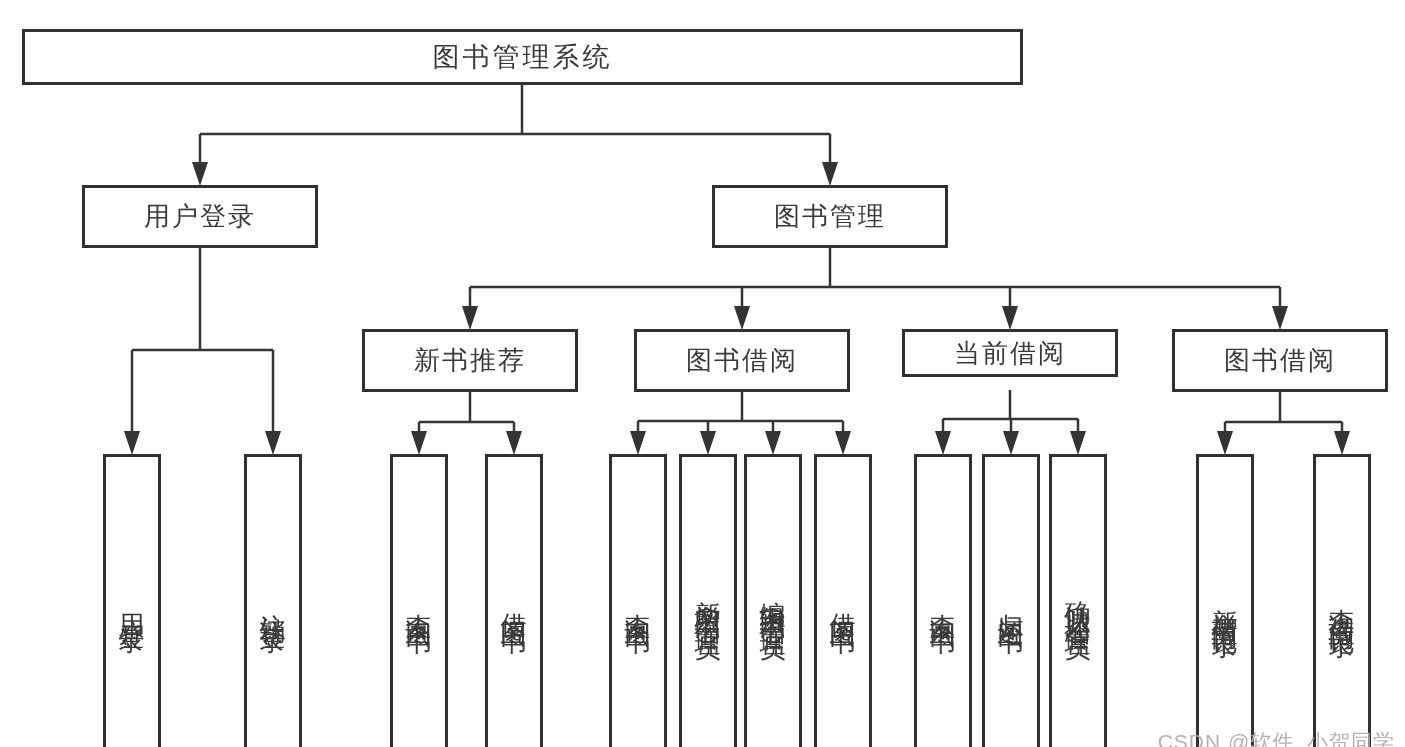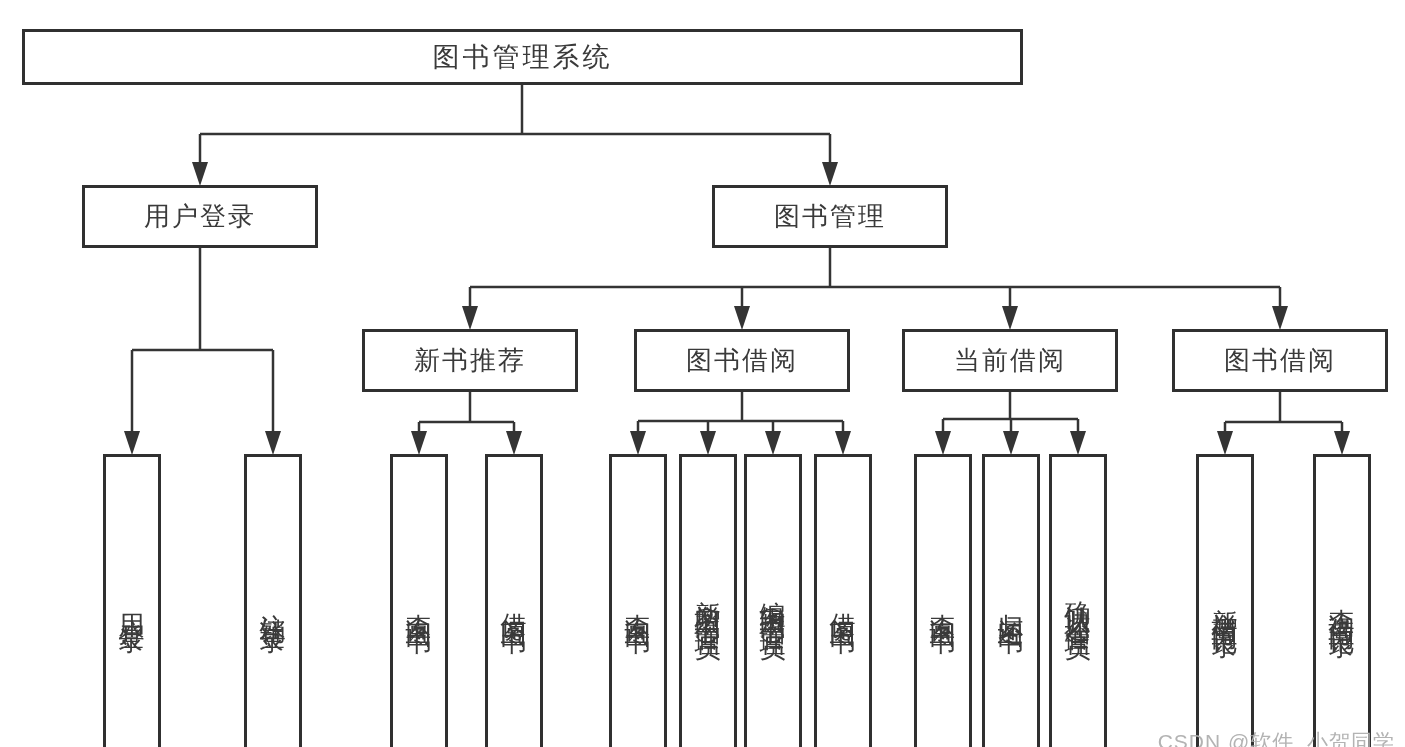--- a/index.html
+++ b/index.html
@@ -143,21 +143,21 @@
     </g>
   </svg>
 
   <div class="node root-node" style="left:22px; top:13px; width:1001px; height:56px">图书管理系统</div>
 
   <div class="node" style="left:82px; top:169px; width:236px; height:63px">用户登录</div>
   <div class="node" style="left:712px; top:169px; width:236px; height:63px">图书管理</div>
 
   <div class="node" style="left:362px; top:313px; width:216px; height:63px">新书推荐</div>
   <div class="node" style="left:634px; top:313px; width:216px; height:63px">图书借阅</div>
-  <div class="node" style="left:902px; top:313px; width:216px; height:63px">当前借阅</div>
+  <div class="node" style="left:902px; top:313px; width:216px; height:48px">当前借阅</div>
   <div class="node" style="left:1172px; top:313px; width:216px; height:63px">图书借阅</div>
 
   <div class="leaf" style="left:103px">
     <span class="vtext">用户登录</span>
   </div>
   <div class="leaf" style="left:244px">
     <span class="vtext">注销登录</span>
   </div>
   <div class="leaf" style="left:390px">
     <span class="vtext">查询图书</span>

